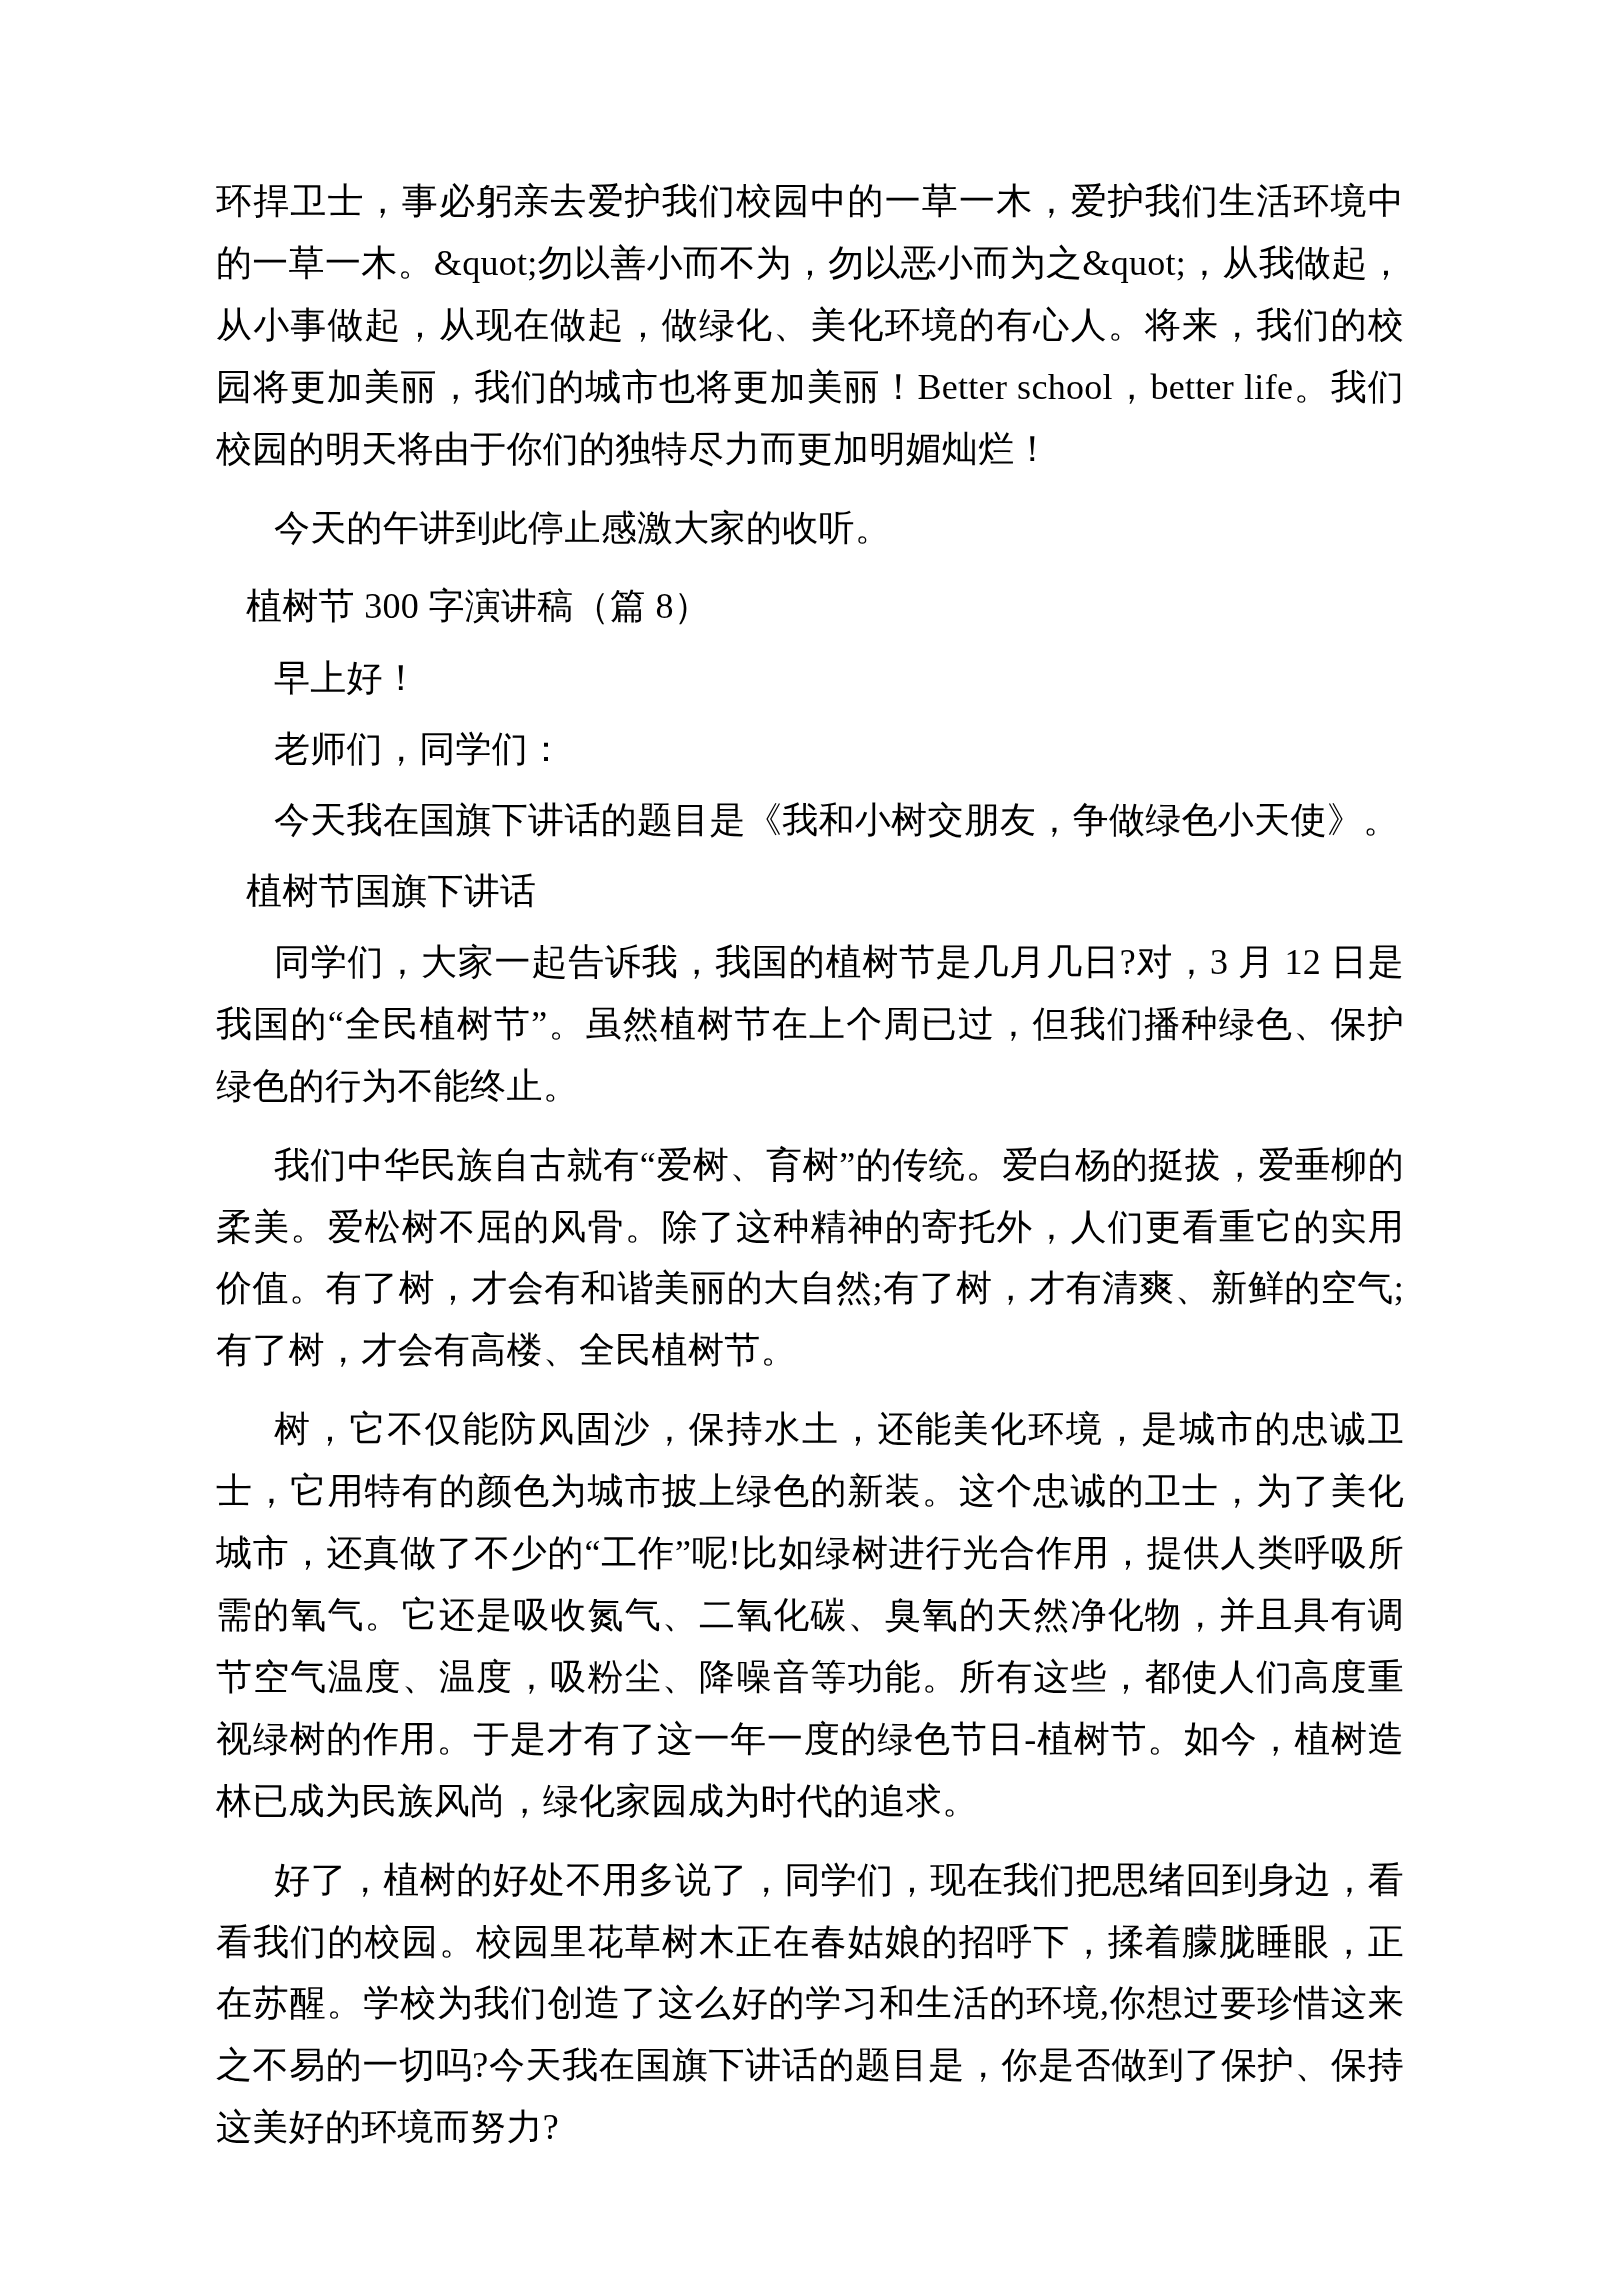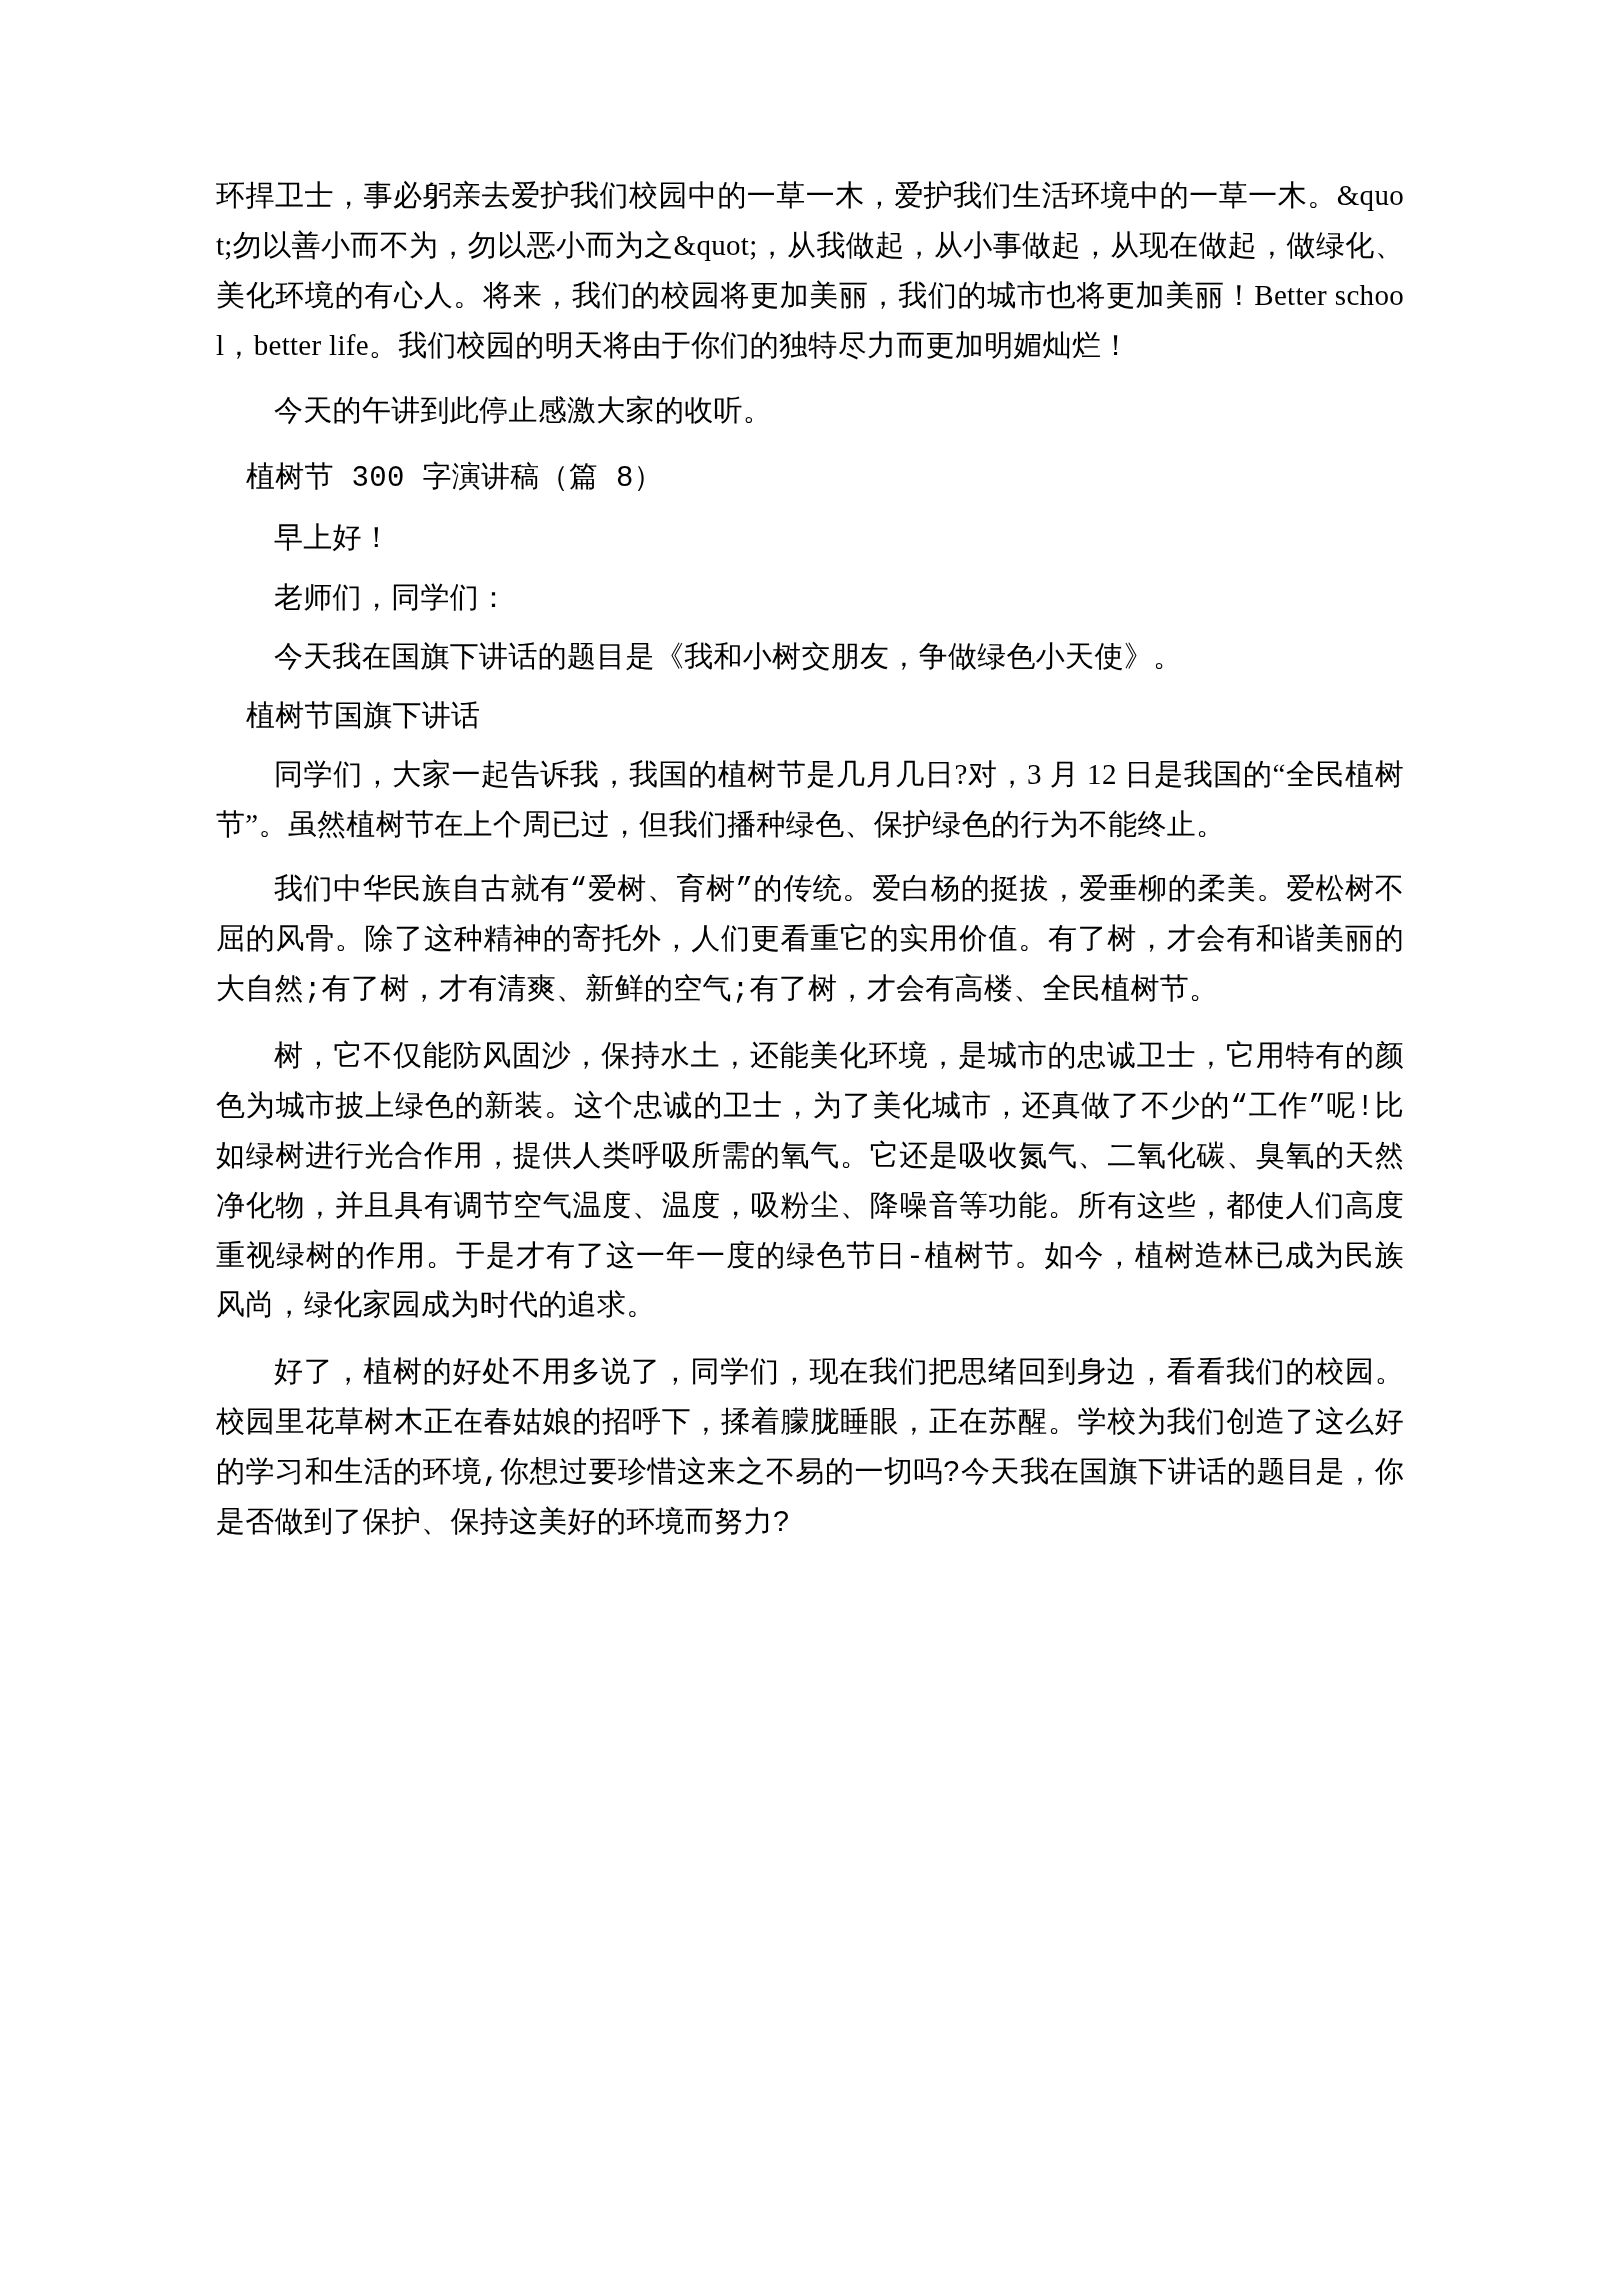--- a/index.html
+++ b/index.html
@@ -18,36 +18,35 @@
     overflow: hidden;
   }
   .content {
     position: absolute;
     left: 216px;
     top: 171px;
     width: 1197px;
   }
   p {
     margin: 0 9px 0 0;
-    font-size: 29px;
+    font-size: 36px;
     line-height: 1.72;
     text-align: justify;
     text-justify: inter-ideograph;
     letter-spacing: 0.3px;
     word-break: break-all;
   }
   p.body {
     text-indent: 0;
   }
   p.indent {
     text-indent: 58px;
   }
   p.gap {
     margin-top: 17px;
-    font-family: Liberation Mono, monospace;
   }
   p.gap-sm {
     margin-top: 9.2px;
   }
   p.heading {
     text-indent: 30px;
   }
 </style>
 </head>
 <body>

